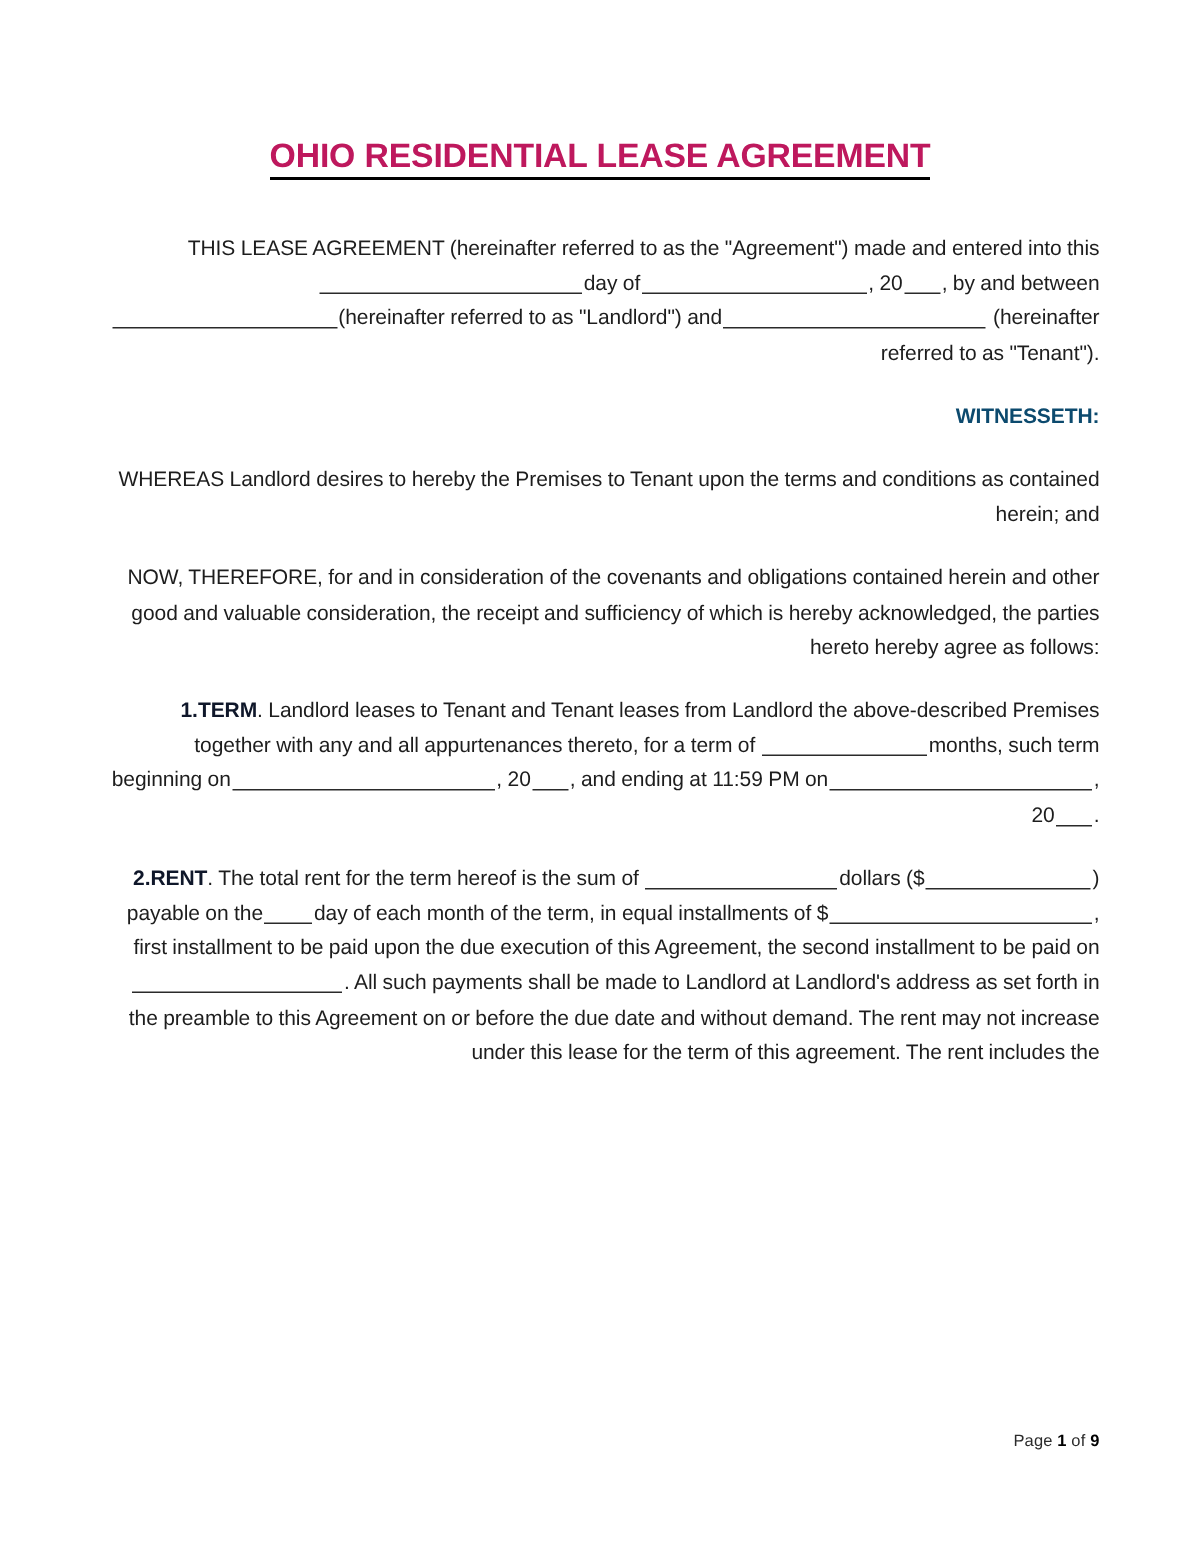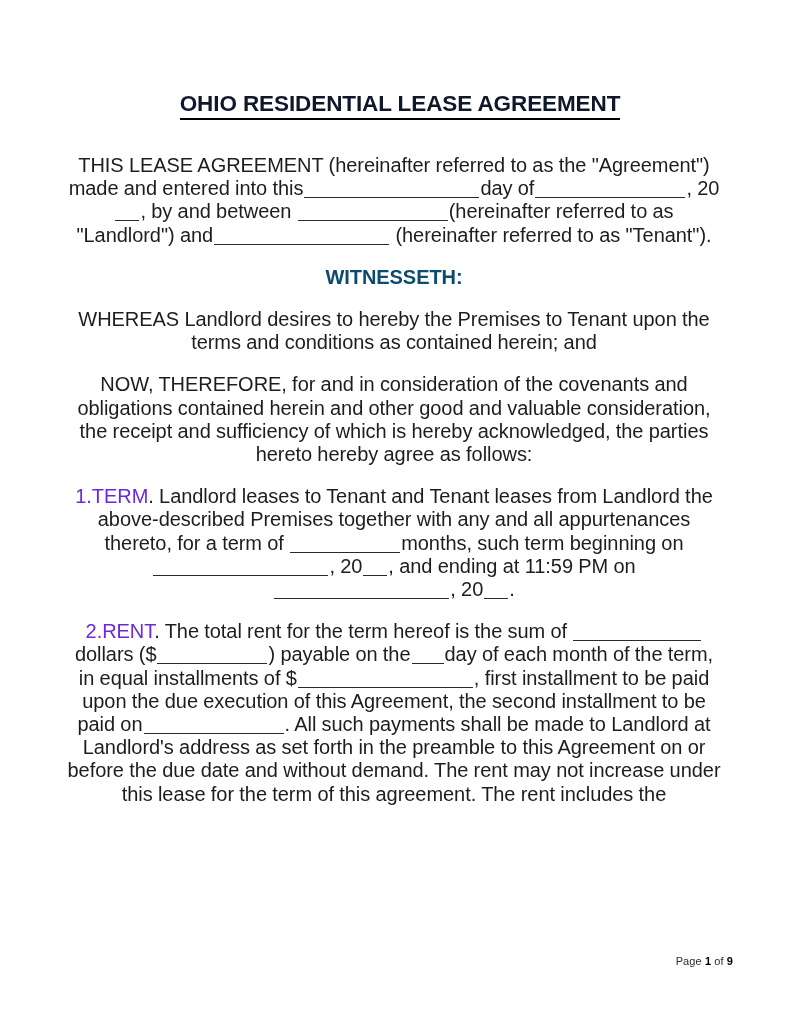--- a/index.html
+++ b/index.html
@@ -22,46 +22,46 @@
     position: absolute;
     left: 67px;
     top: 90px;
     width: 666px;
   }
   .doc-title {
     text-align: center;
     font-size: 22.5px;
     font-weight: bold;
     letter-spacing: -0.1px;
-    color: #0f172a;
+    color: #be185d;
     margin: 0 0 34px 0;
     line-height: 1.2;
   }
   .doc-title .title-text {
     display: inline-block;
     border-bottom: 2.2px solid #000000;
     padding-bottom: 1px;
   }
   p.para {
-    font-size: 20px;
+    font-size: 14px;
     line-height: 23.2px;
-    margin: 0 12px 19px 0;
-    text-align: center;
+    margin: 0 0 19px 0;
+    text-align: right;
     color: #1d1d1d;
     letter-spacing: -0.05px;
     word-spacing: -0.2px;
   }
   p.para:last-child { margin-bottom: 0; }
   .sec-head {
     font-weight: bold;
     color: #0c4a6e;
   }
   .label-strong {
-    font-weight: normal;
-    color: #6d28d9;
+    font-weight: bold;
+    color: #0f172a;
   }
   
   .blank {
     display: inline-block;
     border-bottom: 1.4px solid #2a2a2a;
     vertical-align: -3px;
     height: 13px;
     margin: 0 1px;
   }
   .b-xs   { width: 24px; }

